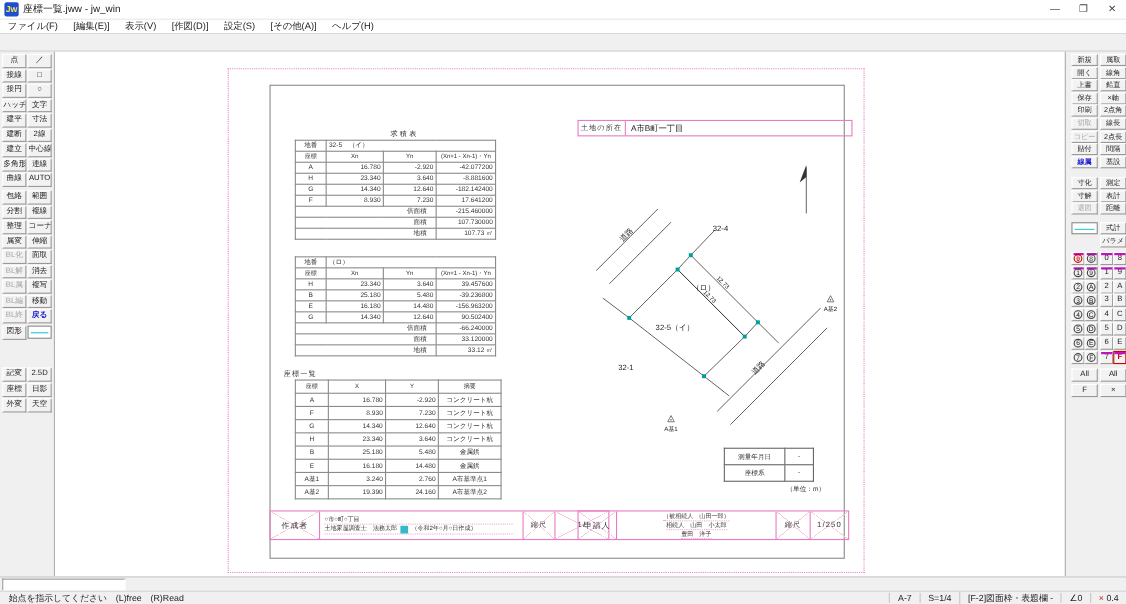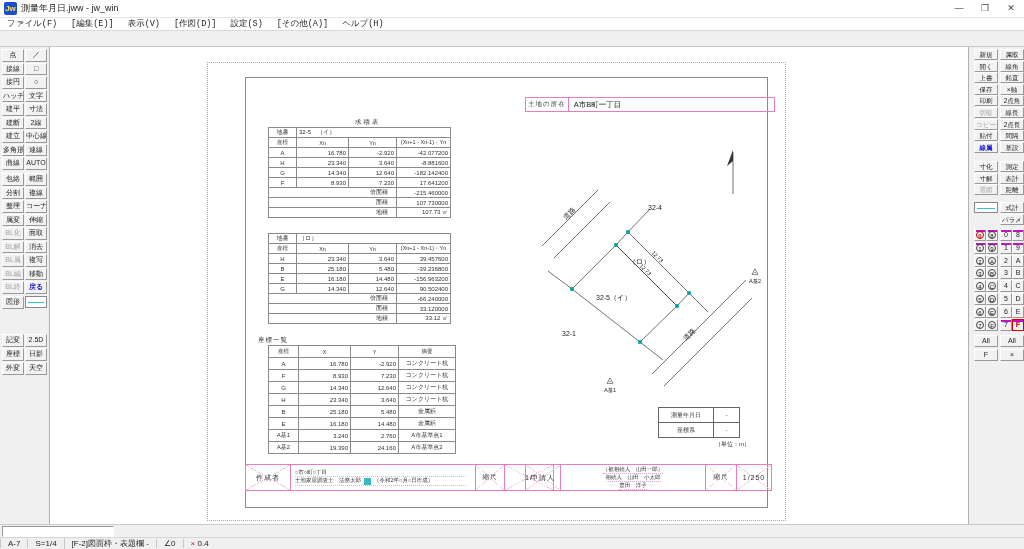--- a/index.html
+++ b/index.html
@@ -5,21 +5,21 @@
 *{margin:0;padding:0;box-sizing:border-box;font-family:"Liberation Sans","DejaVu Sans",sans-serif;}
 #root{position:relative;width:1024px;height:549px;background:#f0f0f0;overflow:hidden;color:#111;padding-left:37px;}
 .abs{position:absolute;}
 
 #titlebar{position:absolute;left:0;top:0;width:1024px;height:18px;background:#ffffff;display:flex;align-items:center;border-bottom:1px solid #e4e4e4;}
 #appicon{width:13px;height:13px;margin:0 4px 0 4px;background:#1c4fd0;color:#ffe24a;font-size:8px;font-weight:bold;text-align:center;line-height:13px;border-radius:2px;}
 #titletext{font-size:9px;color:#222;}
 #winbtns{margin-left:auto;display:flex;}
 .winbtn{width:26px;height:17px;text-align:center;line-height:16px;font-size:9px;color:#444;}
 #menubar{position:absolute;left:0;top:18px;width:1024px;height:13px;background:#ffffff;display:flex;align-items:center;border-bottom:1px solid #d9d9d9;}
-.mitem{font-size:8.5px;color:#222;padding:0 7px;font-family:Liberation Mono, monospace;}
+.mitem{font-size:8.5px;color:#222;padding:0 7px;}
 #ctrlbar{position:absolute;left:0;top:31px;width:1024px;height:16px;background:#f0f0f0;border-bottom:1px solid #c8c8c8;}
 .ck{position:absolute;top:36px;width:7px;height:7px;background:#fff;border:1px solid #888;}
 .cklab{position:absolute;top:34.5px;font-size:8px;color:#222;white-space:nowrap;}
 .combo{position:absolute;top:33px;height:11px;background:#fff;border:1px solid #8a8a8a;}
 .combo .da{position:absolute;right:0;top:0;width:10px;height:9px;background:#e8e8e8;border-left:1px solid #aaa;font-size:6px;color:#444;text-align:center;line-height:9px;}
 .tbtn{position:absolute;top:32.5px;height:13px;background:#f2f2f2;border:1px solid #999;border-top-color:#fff;border-left-color:#fff;font-size:7.5px;text-align:center;line-height:11px;color:#222;white-space:nowrap;}
 .tbtn.dim,.tb.dim{color:#a6a6a6;}
 .tbtn.blue,.tb.blue{color:#1414d0;font-weight:bold;}
 
 #leftbar{position:absolute;left:0;top:47px;width:50px;height:477px;background:#f0f0f0;border-right:1px solid #b0b0b0;}
@@ -71,21 +71,21 @@
 .sfield{border-left:1px solid #c6c6c6;padding:0 7px;white-space:nowrap;}
 .sfield .redx{color:#c02020;}
 </style>
 </head>
 <body>
 
 <div id="root">
 
   <div id="titlebar">
     <span id="appicon">Jw</span>
-    <span id="titletext">測量年月日.jww - jw_win</span>
+    <span id="titletext">座標一覧.jww - jw_win</span>
     <span id="winbtns">
       <span class="winbtn">—</span>
       <span class="winbtn">❐</span>
       <span class="winbtn">✕</span>
     </span>
   </div>
 
   <div id="menubar">
       <span class="mitem">ファイル(F)</span>
       <span class="mitem">[編集(E)]</span>
@@ -166,21 +166,21 @@
       <div class="tb" style="left: 2px; top: 315px; width: 22px; height: 12.5px; line-height: 10.5px;">外変</div>
       <div class="tb" style="left: 25px; top: 287px; width: 22px; height: 12.5px; line-height: 10.5px;">2.5D</div>
       <div class="tb" style="left: 25px; top: 301px; width: 22px; height: 12.5px; line-height: 10.5px;">日影</div>
       <div class="tb" style="left: 25px; top: 315px; width: 22px; height: 12.5px; line-height: 10.5px;">天空</div>
     </div>
 
   <div id="canvas">
     <div id="pageframe"></div>
     <div id="sheetframe"></div>
 
-    <div class="pinkbox" style="left:475px;top:50px;width:250px;height:15px">
+    <div class="pinkbox" style="left:475px;top:62px;width:250px;height:15px">
       <div class="pcell" style="width:43px;font-size:6.5px">土地の所在</div>
       <div class="pcell pval" style="width:207px">A市B町一丁目</div>
     </div>
 
     <div class="sheet-title" style="left:305px;top:71px">求積表</div>
     <div class="abs" style="left:218px;top:80px">
         <table class="sheet-table">
           <colgroup>
             <col style="width: 28px;">
             <col style="width: 52px;">
@@ -536,20 +536,21 @@
       <div class="tb" style="left: 31px; top: 288px; width: 24px; height: 12px; line-height: 10px; font-size: 7px;">All</div>
       <div class="tb" style="left: 5px; top: 302px; width: 24px; height: 12px; line-height: 10px; font-size: 7px;">F</div>
       <div class="tb" style="left: 31px; top: 302px; width: 24px; height: 12px; line-height: 10px; font-size: 7px;">×</div>
     </div>
 
   <div id="hscroll">
     <div id="coordbox"></div>
   </div>
 
   <div id="statusbar">
+    <span id="statusmsg">始点を指示してください　(L)free　(R)Read</span>
     <span class="sfield">A-7</span>
     <span class="sfield">S=1/4</span>
     <span class="sfield">[F-2]図面枠・表題欄 -</span>
     <span class="sfield">∠0</span>
     <span class="sfield"><span class="redx">×</span> <span>0.4</span></span>
   </div>
 
 </div>
 
 </body></html>

